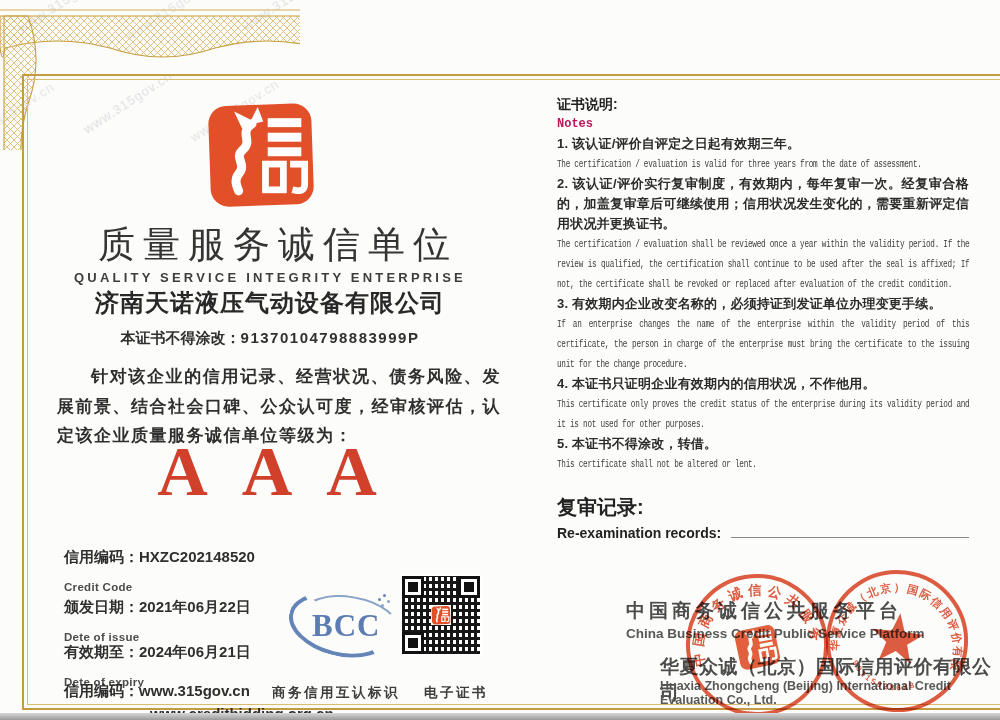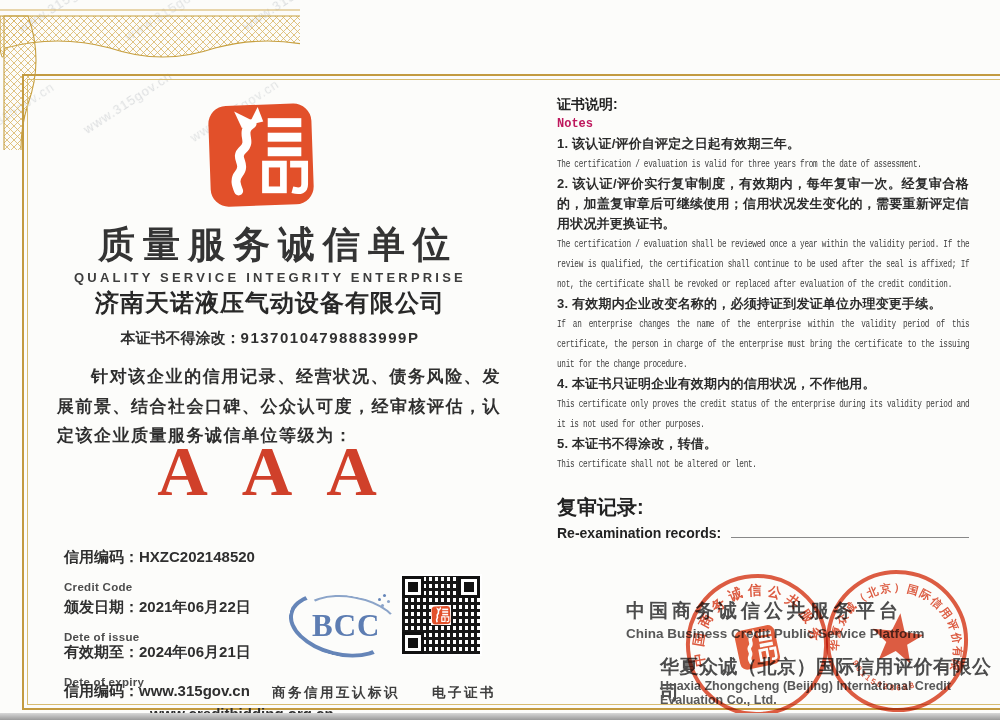--- a/index.html
+++ b/index.html
@@ -14,21 +14,21 @@
   .inner-frame{position:absolute;left:22px;top:74px;width:990px;height:632px;
                border:2px solid #c39b40;z-index:2;}
   .inner-frame::after{content:"";position:absolute;inset:3px;border:1px solid #d8bc70;}
   .scan-shadow{position:absolute;left:0;bottom:0;width:100%;height:7px;z-index:8;
                background:linear-gradient(#d8d8d8,#9a9a9a);}
 
   
   .content{position:absolute;inset:0;z-index:3;}
   .logo{position:absolute;left:202px;top:98px;width:118px;height:112px;}
   .title-zh{position:absolute;left:30px;top:220px;width:480px;text-align:center;
-            font-size:37px;font-weight:700;color:#343434;letter-spacing:8px;padding-left:8px;}
+            font-size:37px;font-weight:400;color:#343434;letter-spacing:8px;padding-left:8px;}
   .title-en{position:absolute;left:30px;top:270px;width:480px;text-align:center;
             font-size:13px;font-weight:700;letter-spacing:3.2px;color:#3d3d3d;}
   .company{position:absolute;left:30px;top:287px;width:480px;text-align:center;
            font-size:24px;font-weight:700;color:#282828;letter-spacing:1px;}
   .uscc{position:absolute;left:30px;top:329px;width:480px;text-align:center;
         font-size:15px;font-weight:700;color:#303030;}
   .uscc .code{letter-spacing:1.5px;}
   .para{position:absolute;left:57px;top:362px;width:444px;font-size:17px;font-weight:600;
         color:#2f2f2f;line-height:29.5px;text-align:justify;text-indent:2em;letter-spacing:1.5px;}
   .rating{position:absolute;left:30px;top:432px;width:440px;text-align:center;
@@ -44,21 +44,21 @@
             font-size:31px;font-weight:700;color:#5d7db2;letter-spacing:1px;}
   .bcc-arc1{position:absolute;inset:-2px 10px 4px 2px;border-radius:50%;
             border:4px solid transparent;border-left-color:#6585b8;border-bottom-color:#6585b8;
             transform:rotate(14deg);}
   .bcc-arc2{position:absolute;inset:0 2px 10px 14px;border-radius:50%;
             border:2px solid transparent;border-top-color:#8ba4c9;transform:rotate(10deg);}
   .bcc-dots{position:absolute;left:92px;top:2px;width:3px;height:3px;background:#6585b8;border-radius:50%;
             box-shadow:5px -4px 0 #6585b8,9px 2px 0 #8ba4c9,3px 6px 0 #8ba4c9;}
   .caption{position:absolute;font-size:13.5px;font-weight:700;color:#3d3d3d;letter-spacing:2.5px;}
   .cap-bcc{left:272px;top:684px;}
-  .cap-qr{left:424px;top:684px;margin-left:8px;}
+  .cap-qr{left:424px;top:684px;}
 
   .qr{position:absolute;left:400px;top:574px;width:82px;height:82px;background:#fff;}
   .qr-noise{position:absolute;inset:2px;
      background-image:repeating-linear-gradient(90deg,#161616 0 3px,transparent 3px 6px),
                       repeating-linear-gradient(0deg,#161616 0 3px,transparent 3px 7px);}
   .qr-f{position:absolute;width:16px;height:16px;border:3px solid #111;background:#fff;}
   .qr-f::after{content:"";position:absolute;inset:3px;background:#111;}
   .qr-tl{left:2px;top:2px}.qr-tr{right:2px;top:2px}.qr-bl{left:2px;bottom:2px}
   .qr-seal{position:absolute;left:31px;top:31px;width:20px;height:20px;background:#fff;padding:0;}
 

